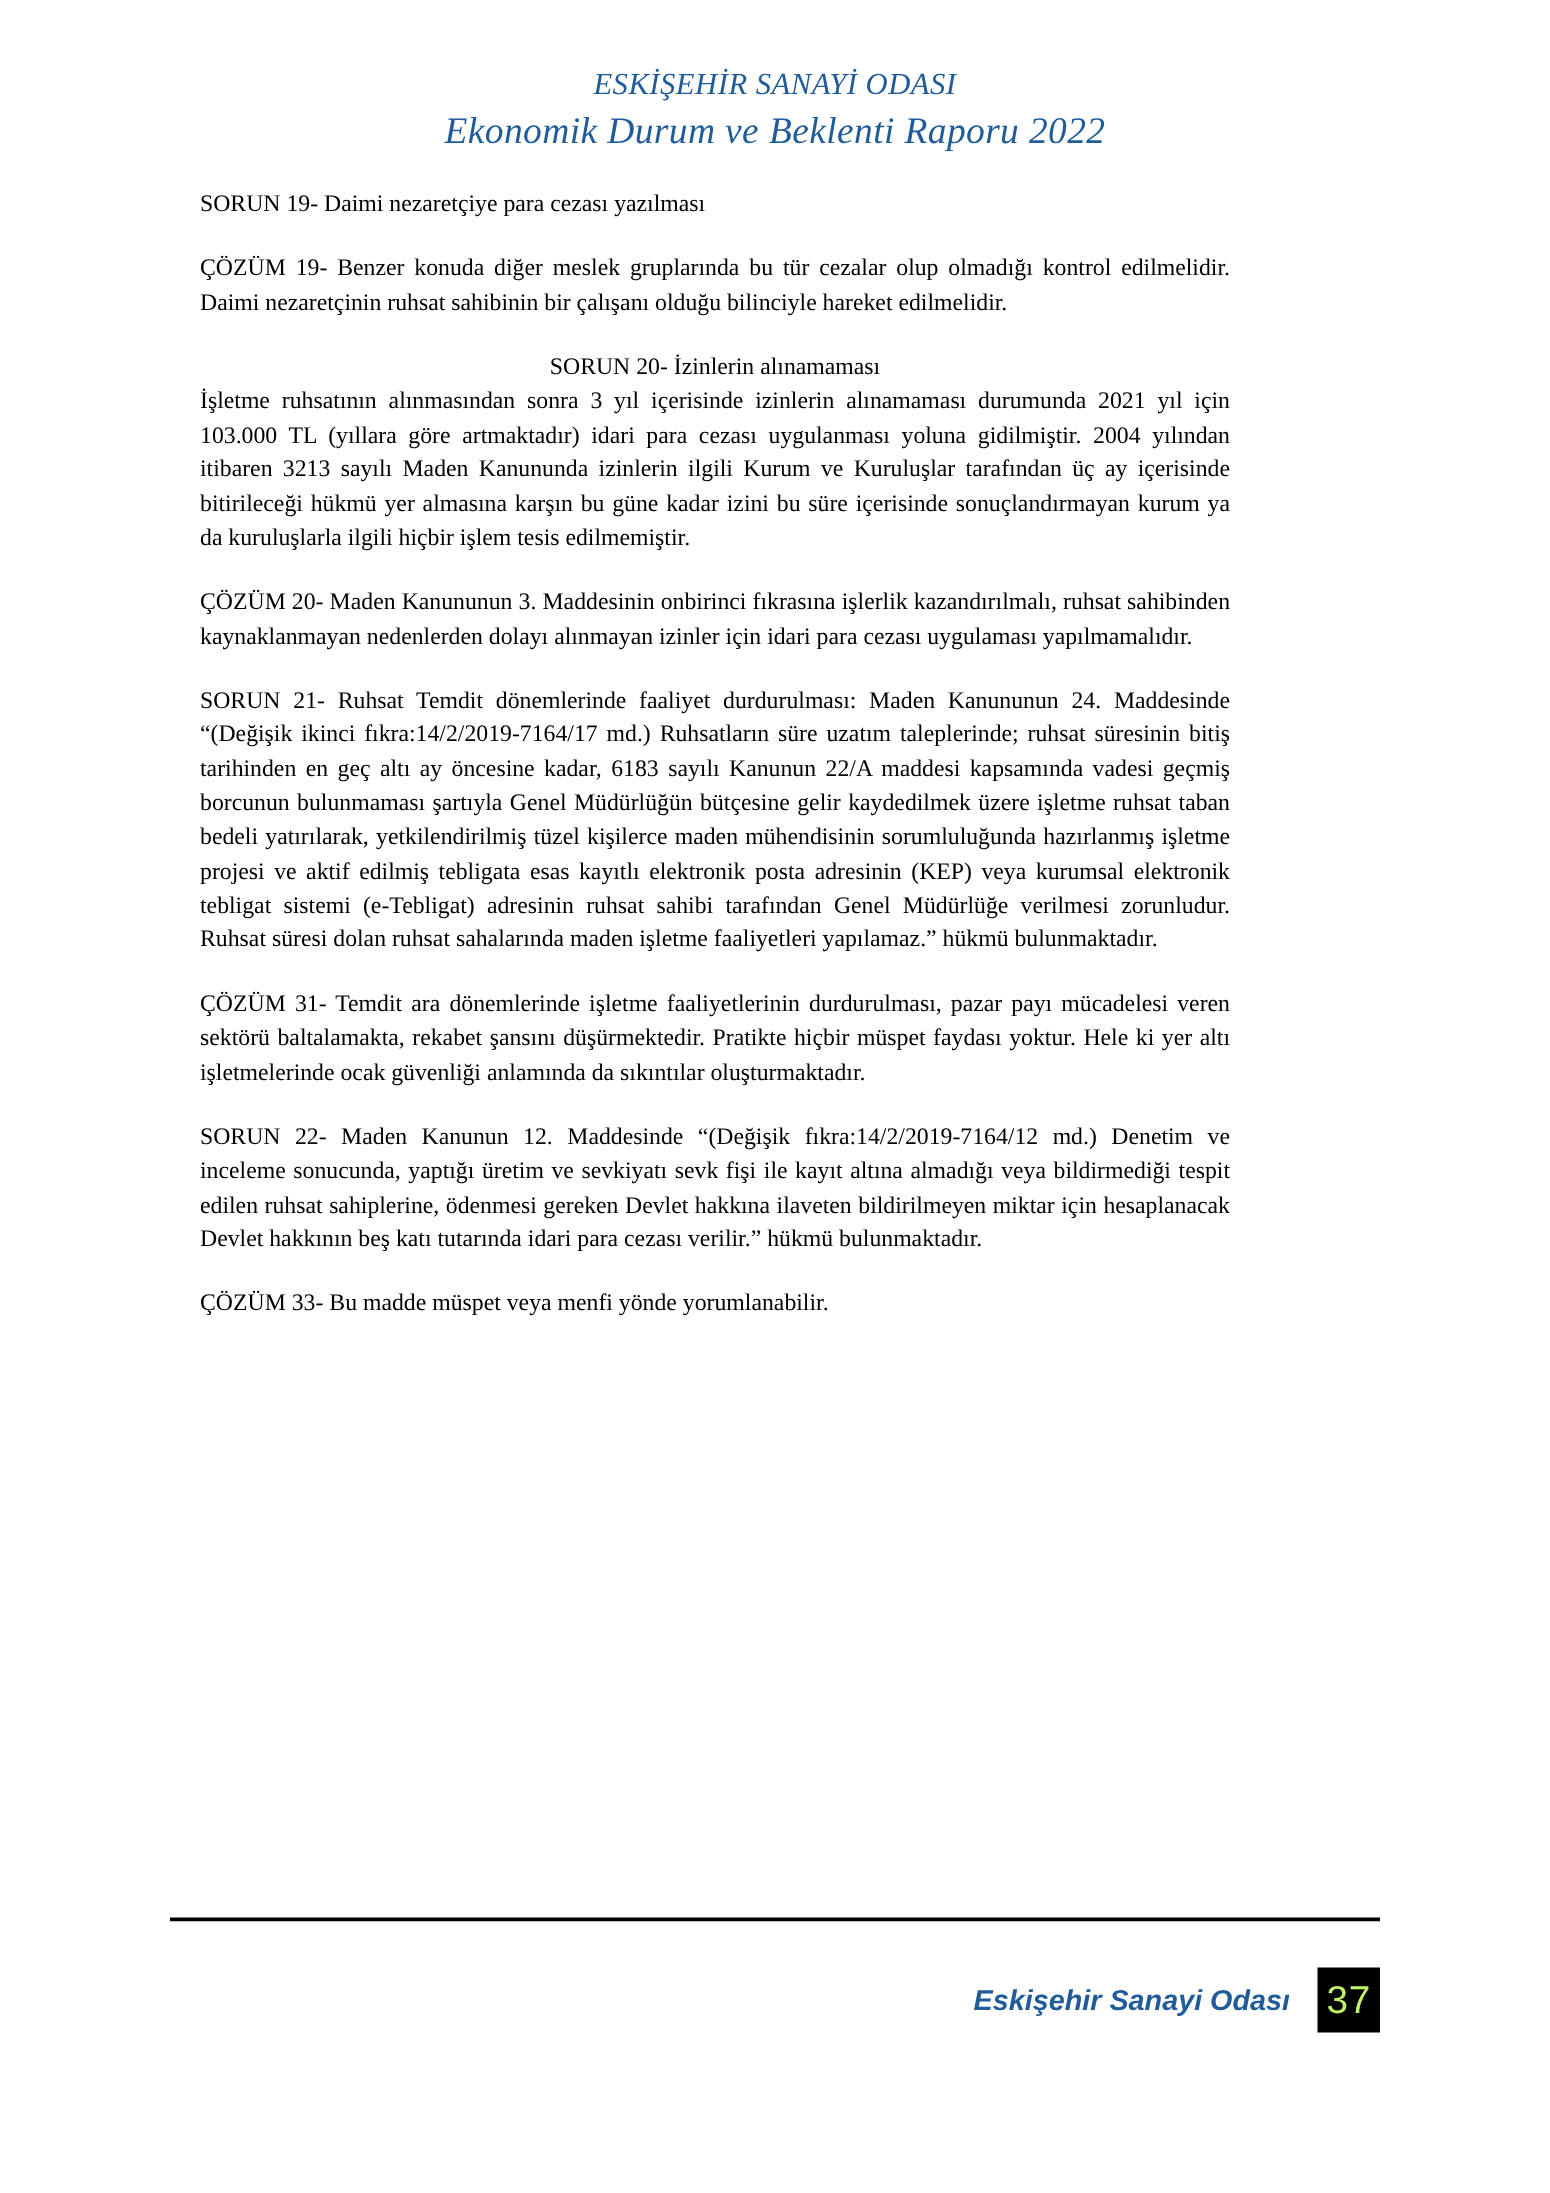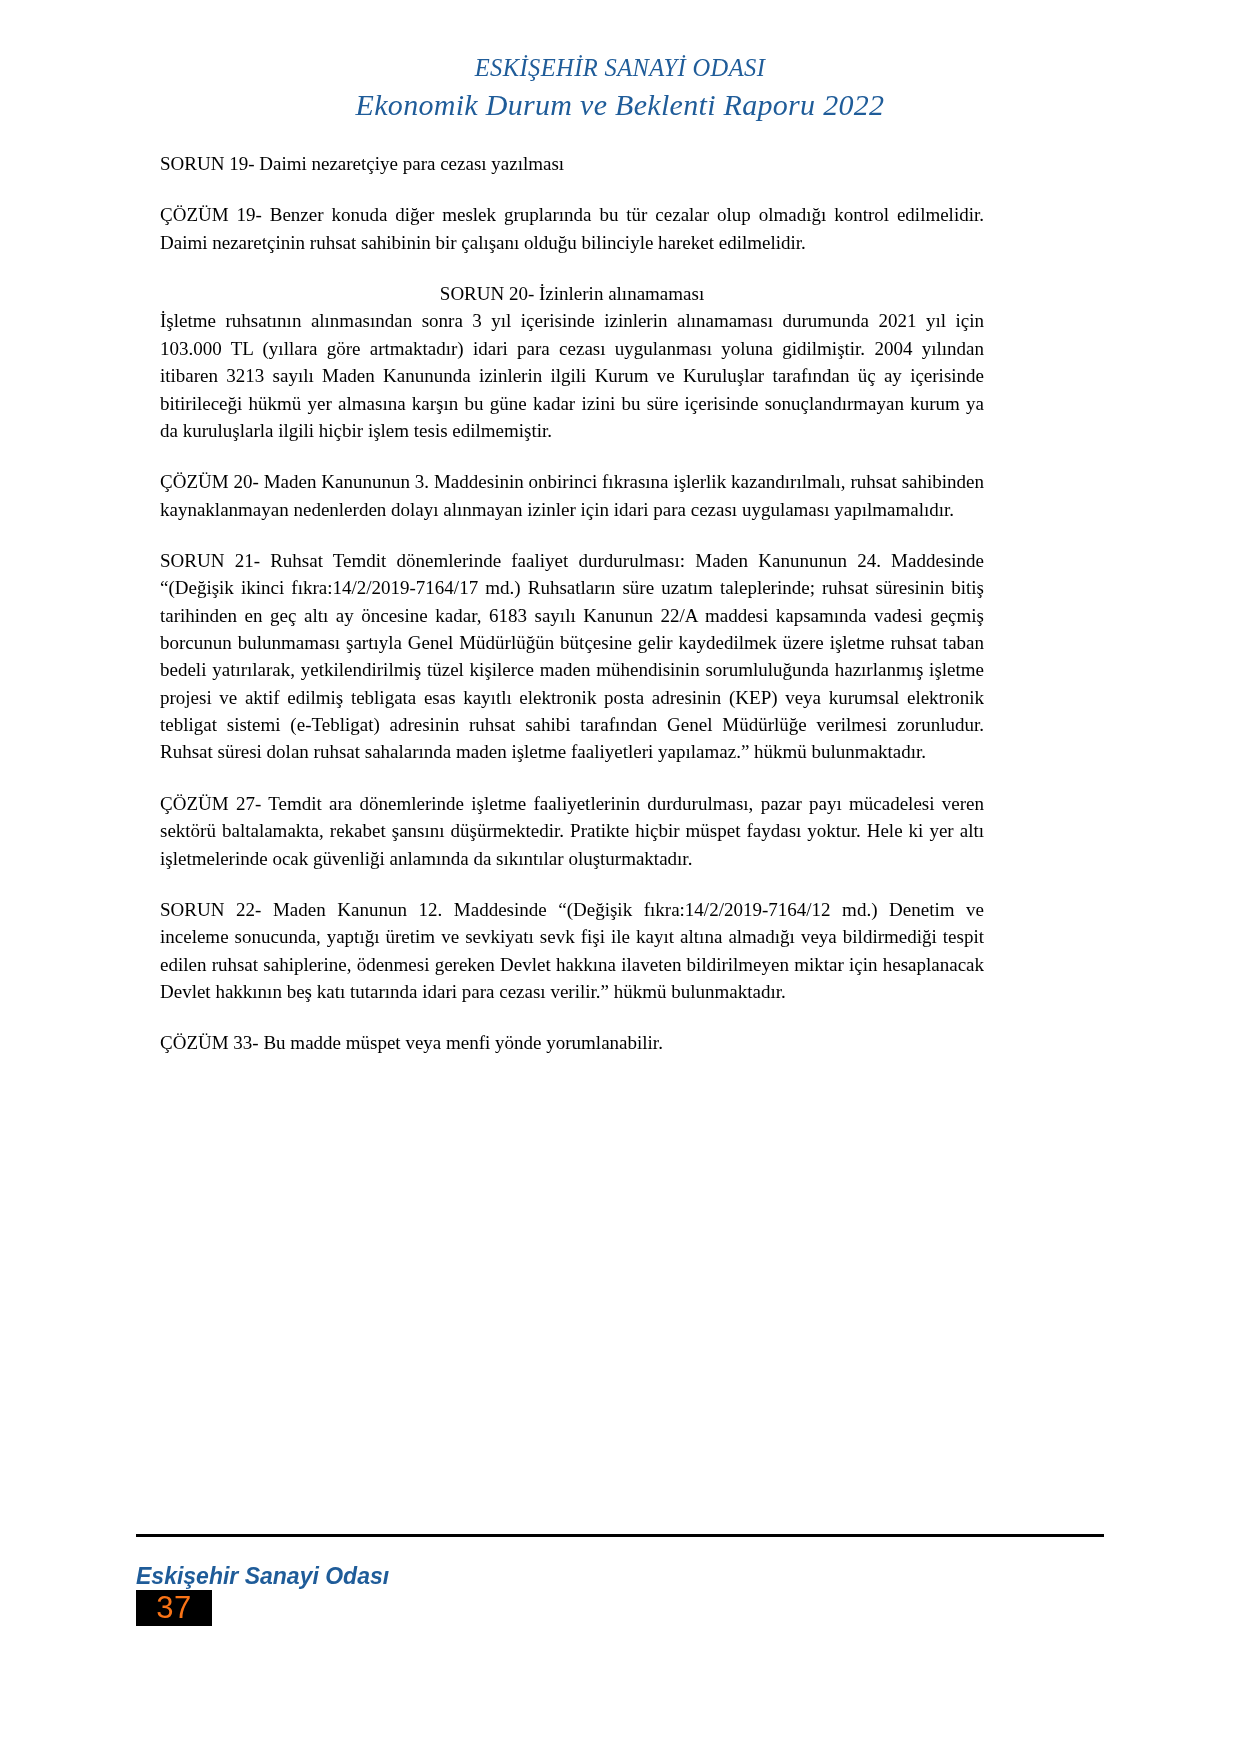--- a/index.html
+++ b/index.html
@@ -78,37 +78,36 @@
     height: 3px;
     background: #000000;
     width: 100%;
   }
   .footer-row {
     display: flex;
     align-items: stretch;
     justify-content: flex-end;
     margin-top: 37px;
     height: 52px;
-    flex-direction: column;
   }
   .footer-label {
     display: flex;
     align-items: center;
     font-family: "Liberation Sans", "DejaVu Sans", sans-serif;
     font-style: italic;
     font-weight: bold;
     font-size: 23px;
     color: #1f5c99;
     padding-right: 22px;
     white-space: nowrap;
   }
   .footer-pagebox {
     background: #000000;
-    color: #f97316;
-    width: 76px;
+    color: #bef264;
+    width: 50px;
     display: flex;
     align-items: center;
     justify-content: center;
     font-family: "Liberation Sans", "DejaVu Sans", sans-serif;
     font-size: 31px;
     font-weight: 400;
     letter-spacing: 0.5px;
   }
 </style>
 </head>
@@ -121,21 +120,21 @@
     <div class="header-line2">Ekonomik Durum ve Beklenti Raporu 2022</div>
   </div>
 
   <div class="content">
     <p class="para">SORUN 19- Daimi nezaretçiye para cezası yazılması</p>
     <p class="para">ÇÖZÜM 19- Benzer konuda diğer meslek gruplarında bu tür cezalar olup olmadığı kontrol edilmelidir. Daimi nezaretçinin ruhsat sahibinin bir çalışanı olduğu bilinciyle hareket edilmelidir.</p>
     <p class="para heading-run">SORUN 20- İzinlerin alınamaması</p>
     <p class="para">İşletme ruhsatının alınmasından sonra 3 yıl içerisinde izinlerin alınamaması durumunda 2021 yıl için 103.000 TL (yıllara göre artmaktadır) idari para cezası uygulanması yoluna gidilmiştir. 2004 yılından itibaren 3213 sayılı Maden Kanununda izinlerin ilgili Kurum ve Kuruluşlar tarafından üç ay içerisinde bitirileceği hükmü yer almasına karşın bu güne kadar izini bu süre içerisinde sonuçlandırmayan kurum ya da kuruluşlarla ilgili hiçbir işlem tesis edilmemiştir.</p>
     <p class="para">ÇÖZÜM 20- Maden Kanununun 3. Maddesinin onbirinci fıkrasına işlerlik kazandırılmalı, ruhsat sahibinden kaynaklanmayan nedenlerden dolayı alınmayan izinler için idari para cezası uygulaması yapılmamalıdır.</p>
     <p class="para">SORUN 21- Ruhsat Temdit dönemlerinde faaliyet durdurulması: Maden Kanununun 24. Maddesinde “(Değişik ikinci fıkra:14/2/2019-7164/17 md.) Ruhsatların süre uzatım taleplerinde; ruhsat süresinin bitiş tarihinden en geç altı ay öncesine kadar, 6183 sayılı Kanunun 22/A maddesi kapsamında vadesi geçmiş borcunun bulunmaması şartıyla Genel Müdürlüğün bütçesine gelir kaydedilmek üzere işletme ruhsat taban bedeli yatırılarak, yetkilendirilmiş tüzel kişilerce maden mühendisinin sorumluluğunda hazırlanmış işletme projesi ve aktif edilmiş tebligata esas kayıtlı elektronik posta adresinin (KEP) veya kurumsal elektronik tebligat sistemi (e-Tebligat) adresinin ruhsat sahibi tarafından Genel Müdürlüğe verilmesi zorunludur. Ruhsat süresi dolan ruhsat sahalarında maden işletme faaliyetleri yapılamaz.” hükmü bulunmaktadır.</p>
-    <p class="para">ÇÖZÜM 27- Temdit ara dönemlerinde işletme faaliyetlerinin durdurulması, pazar payı mücadelesi veren sektörü baltalamakta, rekabet şansını düşürmektedir. Pratikte hiçbir müspet faydası yoktur. Hele ki yer altı işletmelerinde ocak güvenliği anlamında da sıkıntılar oluşturmaktadır.</p>
+    <p class="para">ÇÖZÜM 31- Temdit ara dönemlerinde işletme faaliyetlerinin durdurulması, pazar payı mücadelesi veren sektörü baltalamakta, rekabet şansını düşürmektedir. Pratikte hiçbir müspet faydası yoktur. Hele ki yer altı işletmelerinde ocak güvenliği anlamında da sıkıntılar oluşturmaktadır.</p>
     <p class="para">SORUN 22- Maden Kanunun 12. Maddesinde “(Değişik fıkra:14/2/2019-7164/12 md.) Denetim ve inceleme sonucunda, yaptığı üretim ve sevkiyatı sevk fişi ile kayıt altına almadığı veya bildirmediği tespit edilen ruhsat sahiplerine, ödenmesi gereken Devlet hakkına ilaveten bildirilmeyen miktar için hesaplanacak Devlet hakkının beş katı tutarında idari para cezası verilir.” hükmü bulunmaktadır.</p>
     <p class="para">ÇÖZÜM 33- Bu madde müspet veya menfi yönde yorumlanabilir.</p>
   </div>
 
   <div class="footer">
     <div class="footer-rule"></div>
     <div class="footer-row">
       <div class="footer-label">Eskişehir Sanayi Odası</div>
       <div class="footer-pagebox">37</div>
     </div>

